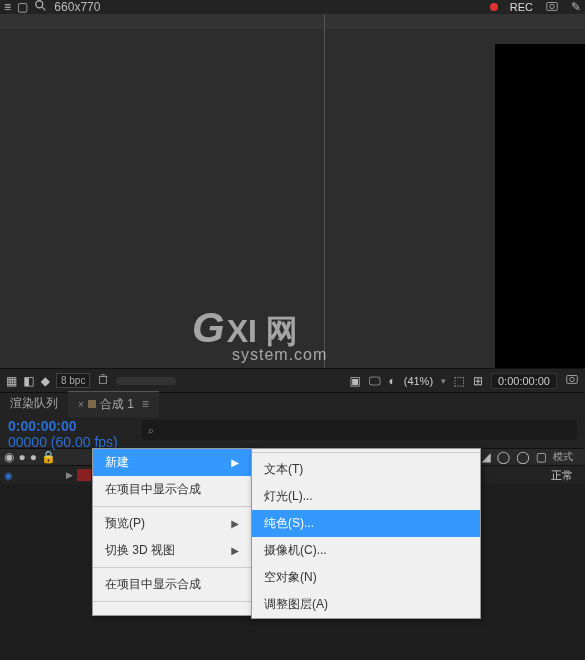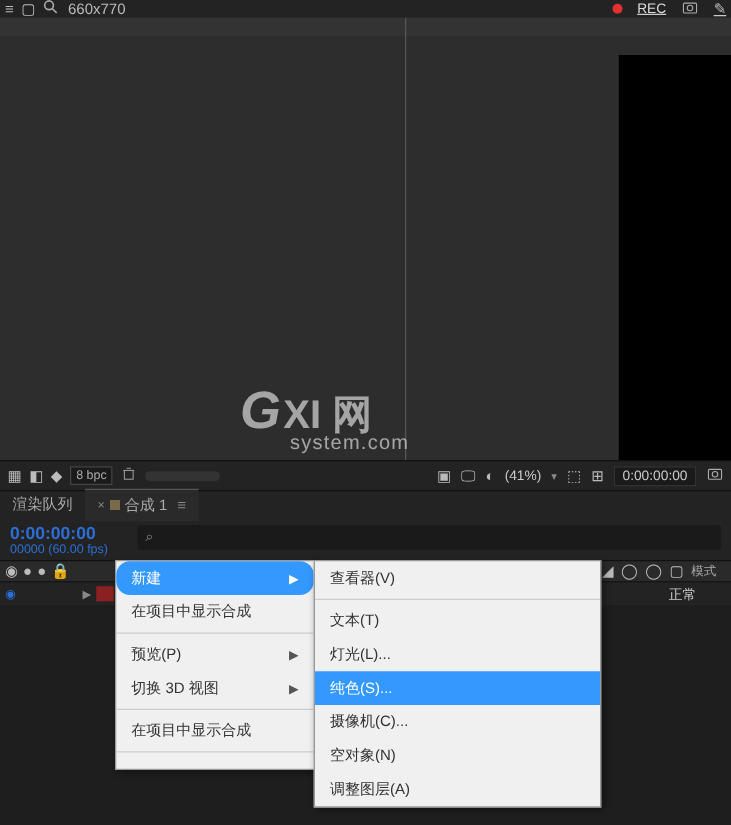--- a/index.html
+++ b/index.html
@@ -1,20 +1,20 @@
 <!DOCTYPE html>
 <html><head>
 <meta charset="utf-8">
 <style>
 * { margin: 0; padding: 0; box-sizing: border-box; font-family: "Microsoft YaHei", Arial, sans-serif; font-size: 12px; }
 body { background: #1e1e1e; color: #ccc; width: 585px; height: 660px; overflow: hidden; position: relative; }
 
 .topbar { height: 14px; background: #232323; display: flex; align-items: center; padding: 0 4px; gap: 8px; }
 .topbar .left { display: flex; align-items: center; gap: 6px; }
-.topbar .right { margin-left: auto; display: flex; align-items: center; gap: 12px; text-decoration: underline; }
+.topbar .right { margin-left: auto; display: flex; align-items: center; gap: 12px; }
 .rec-dot { width: 8px; height: 8px; background: #e03030; border-radius: 50%; display: inline-block; }
 .rec-text { color: #ddd; font-size: 11px; }
 .ico { color: #bbb; font-size: 12px; }
 
 .viewer { height: 354px; background: #333; position: relative; overflow: hidden; }
 .viewer-inner { position: absolute; left: 0; top: 15px; right: 0; bottom: 0; background: #2d2d2d; }
 .viewer-divider { position: absolute; left: 324px; top: 0; bottom: 0; width: 1px; background: #555; }
 .viewer-right { position: absolute; left: 495px; top: 30px; width: 90px; height: 325px; background: #000; }
 
 .watermark { position: absolute; left: 192px; top: 290px; color: rgba(230,230,230,0.65); font-family: Georgia, serif; }
@@ -34,36 +34,36 @@
 
 .tabs { height: 22px; background: #232323; display: flex; align-items: center; border-top: 1px solid #111; }
 .tab { padding: 4px 10px; color: #aaa; font-size: 11px; display: flex; align-items: center; gap: 4px; }
 .tab.active { background: #2a2a2a; border-top: 1px solid #555; }
 .tab-close { font-size: 10px; color: #888; }
 .tab-sq { width: 8px; height: 8px; background: #7a6a4a; display: inline-block; }
 .tab-menu { color: #888; margin-left: 4px; }
 
 .timeline-header { height: 34px; background: #232323; display: flex; padding: 4px 8px; }
 .timecode { color: #2b6fd6; font-size: 14px; font-weight: bold; }
-.timecode-sub { color: #2b6fd6; font-size: 10px; display: block; }
+.timecode-sub { color: #2b6fd6; font-size: 14px; display: block; }
 .search-box { margin-left: 24px; flex: 1; background: #1a1a1a; border-radius: 3px; height: 20px; display: flex; align-items: center; padding: 0 6px; margin-top: 2px; }
 .search-icon { color: #888; font-size: 11px; }
 
 .column-header { height: 18px; background: #2a2a2a; display: flex; align-items: center; padding: 0 4px; border-top: 1px solid #111; border-bottom: 1px solid #111; }
 .col-icons { display: flex; gap: 4px; width: 75px; }
 .col-right { margin-left: auto; display: flex; gap: 6px; align-items: center; padding-right: 8px; }
 .col-label { color: #aaa; font-size: 10px; }
 
 .layer-row { height: 18px; background: #232323; display: flex; align-items: center; padding: 0 4px; }
 .layer-eye { color: #2b6fd6; font-size: 10px; width: 14px; }
 .layer-arrow { color: #888; font-size: 9px; margin-left: 48px; }
 .layer-color { width: 14px; height: 12px; background: #8b2020; margin-left: 4px; }
 
 .context-menu { position: absolute; left: 92px; top: 448px; background: #f0f0f0; border: 1px solid #999; box-shadow: 2px 2px 6px rgba(0,0,0,0.4); width: 160px; }
-.context-item { padding: 5px 12px; color: #333; font-size: 12px; display: flex; align-items: center; cursor: default; border-radius: 11px; }
+.context-item { padding: 5px 12px; color: #333; font-size: 12px; display: flex; align-items: center; cursor: default; }
 .context-item.highlight { background: #3399ff; color: #fff; }
 .context-sep { height: 1px; background: #ccc; margin: 3px 0; }
 .context-arrow { margin-left: auto; font-size: 10px; color: #555; }
 .context-item.highlight .context-arrow { color: #fff; }
 
 .submenu { position: absolute; left: 251px; top: 448px; background: #f0f0f0; border: 1px solid #999; box-shadow: 2px 2px 6px rgba(0,0,0,0.4); width: 230px; }
 .submenu-item { padding: 5px 12px; color: #333; font-size: 12px; cursor: default; }
 .submenu-item.highlight { background: #3399ff; color: #fff; }
 
 .svgico { width: 14px; height: 14px; fill: #aaa; }
@@ -175,21 +175,21 @@
     <span class="ico">◯</span>
     <span class="ico">▢</span>
     <span class="col-label">模式</span>
   </div>
 </div>
 
 <div class="layer-row">
   <span class="layer-eye">◉</span>
   <span class="layer-arrow">▶</span>
   <span class="layer-color"></span>
-  <span style="margin-left:auto;margin-right:24px;font-size:11px;">正常</span>
+  <span style="margin-left:auto;margin-right:8px;font-size:11px;">正常</span>
 </div>
 
 <div class="context-menu">
   <div class="context-item highlight">
     <span>新建</span>
     <span class="context-arrow">▶</span>
   </div>
   <div class="context-item">
     <span>在项目中显示合成</span>
   </div>
@@ -207,23 +207,20 @@
     <span>在项目中显示合成</span>
   </div>
   <div class="context-sep"></div>
   <div class="context-item">
     
   </div>
 
 </div>
 
 <div class="submenu">
-  <div class="submenu-item">
-    <span>查看器(V)</span>
-  </div>
   <div class="context-sep"></div>
   <div class="submenu-item">
     <span>文本(T)</span>
   </div>
   <div class="submenu-item">
     <span>灯光(L)...</span>
   </div>
   <div class="submenu-item highlight">
     <span>纯色(S)...</span>
   </div>

